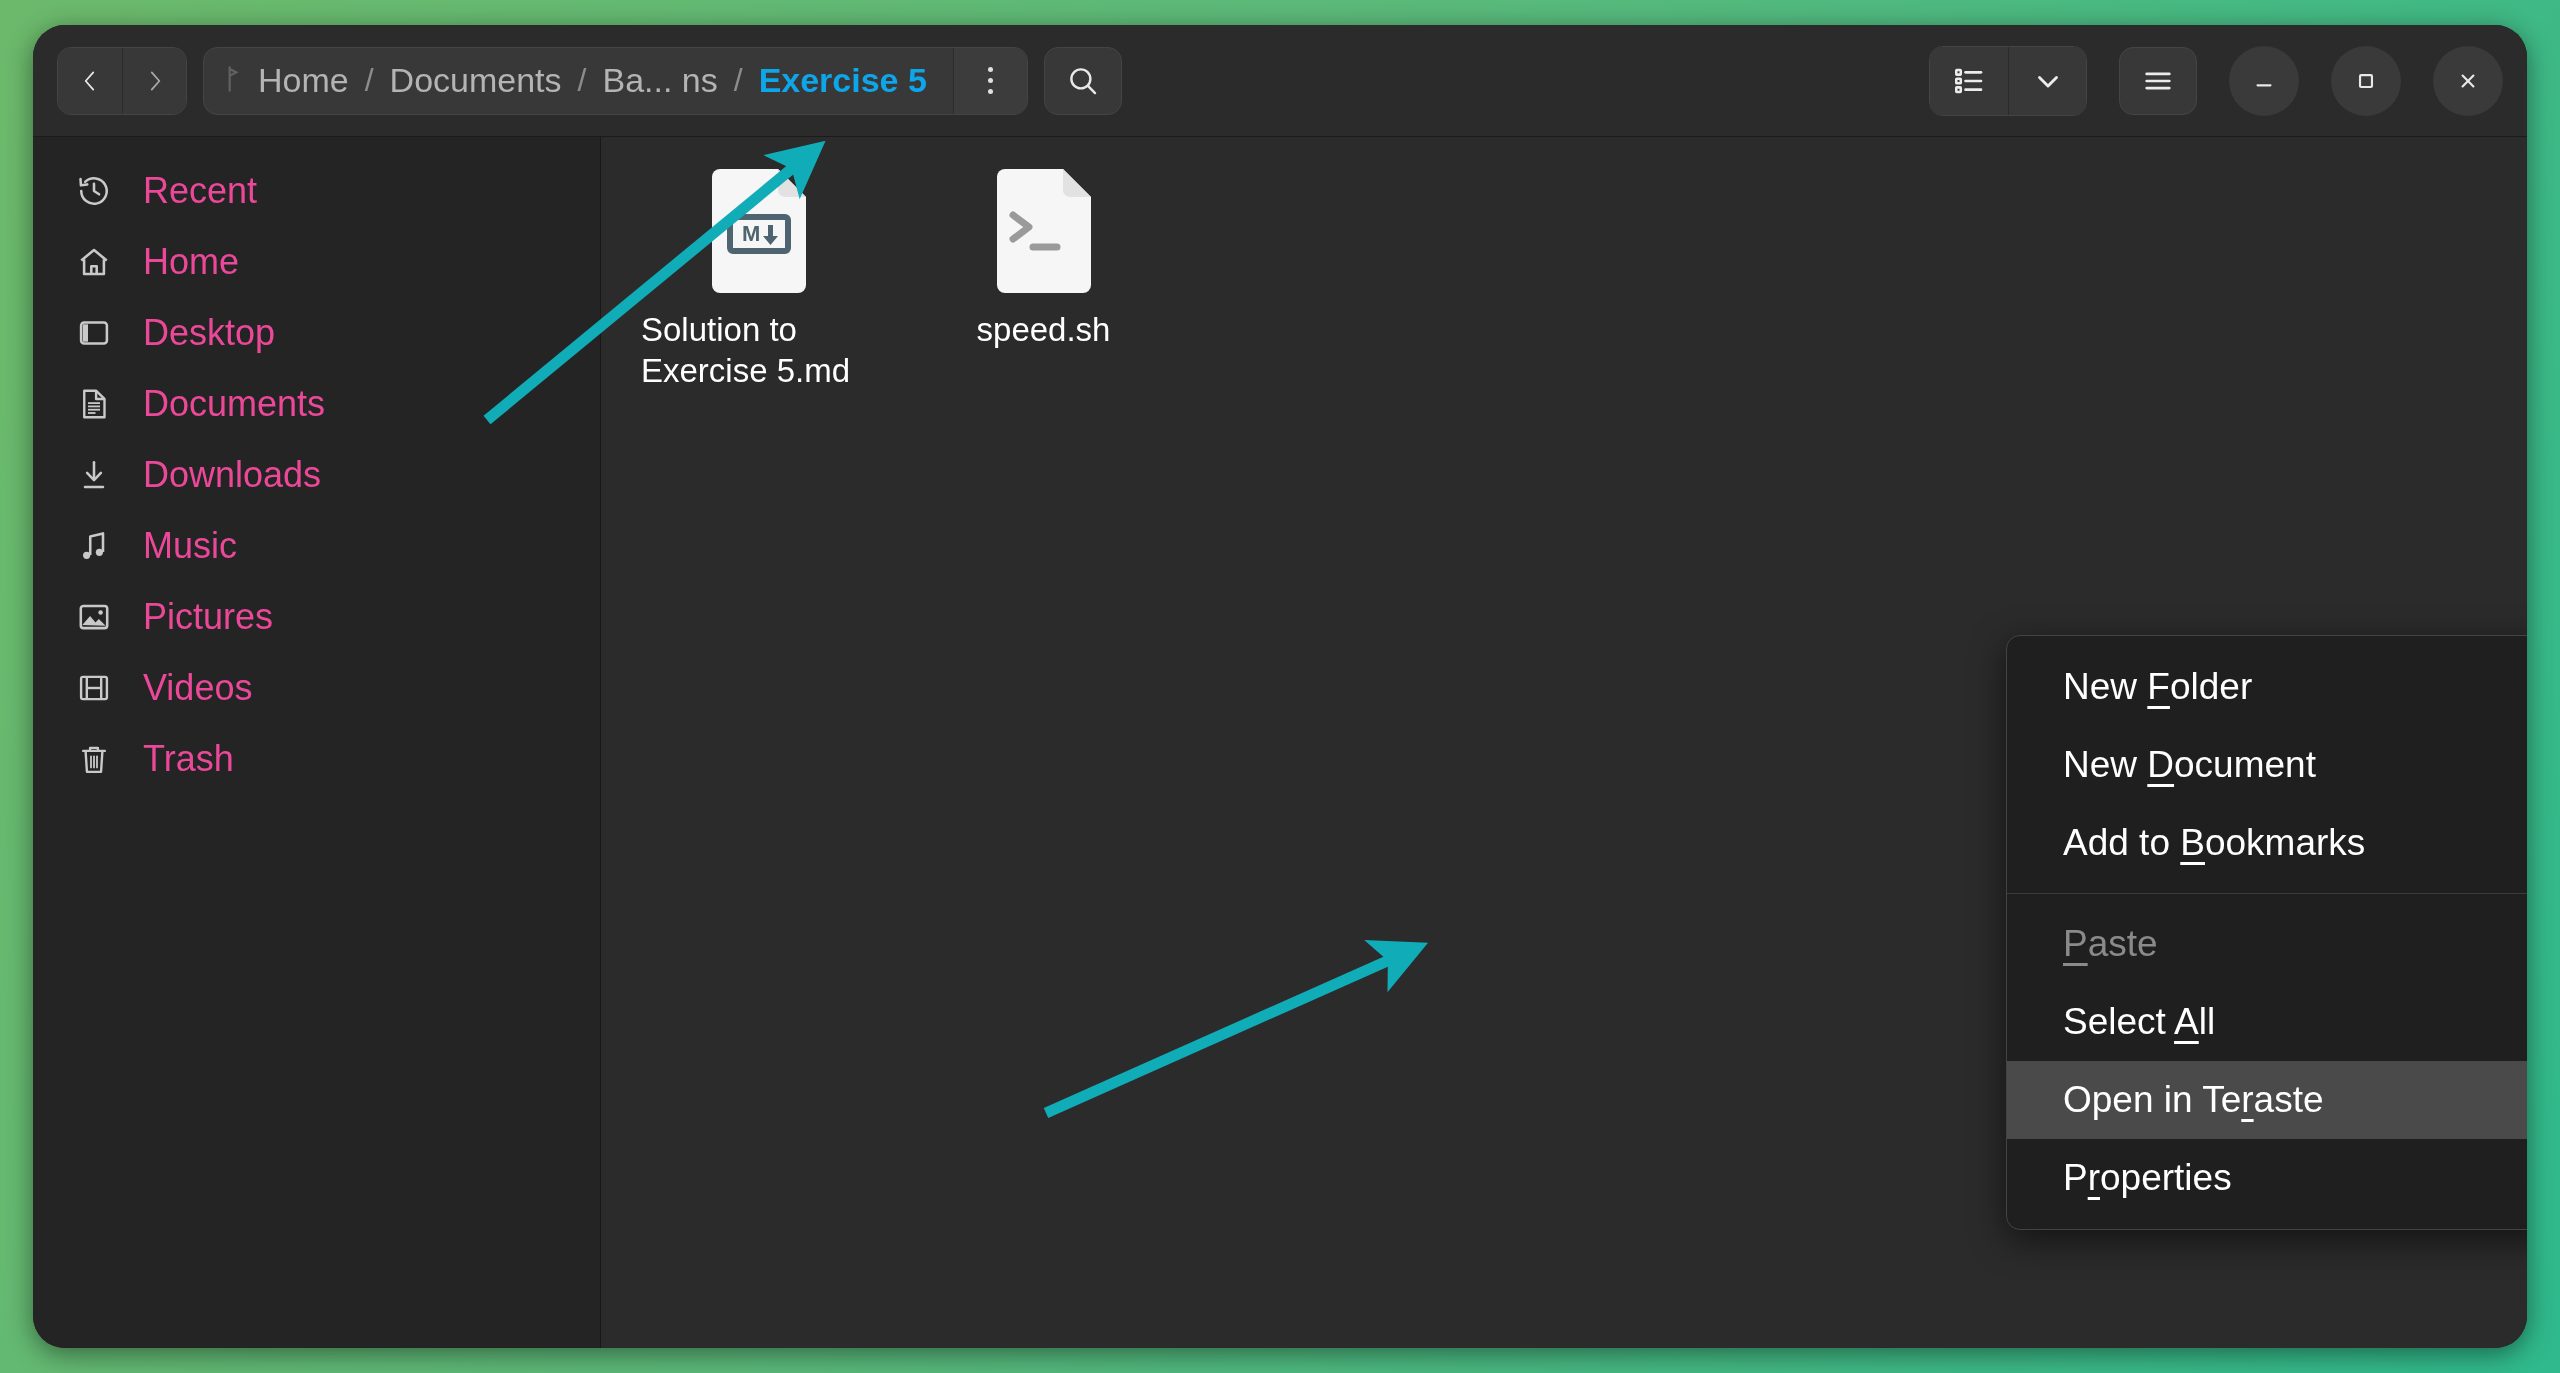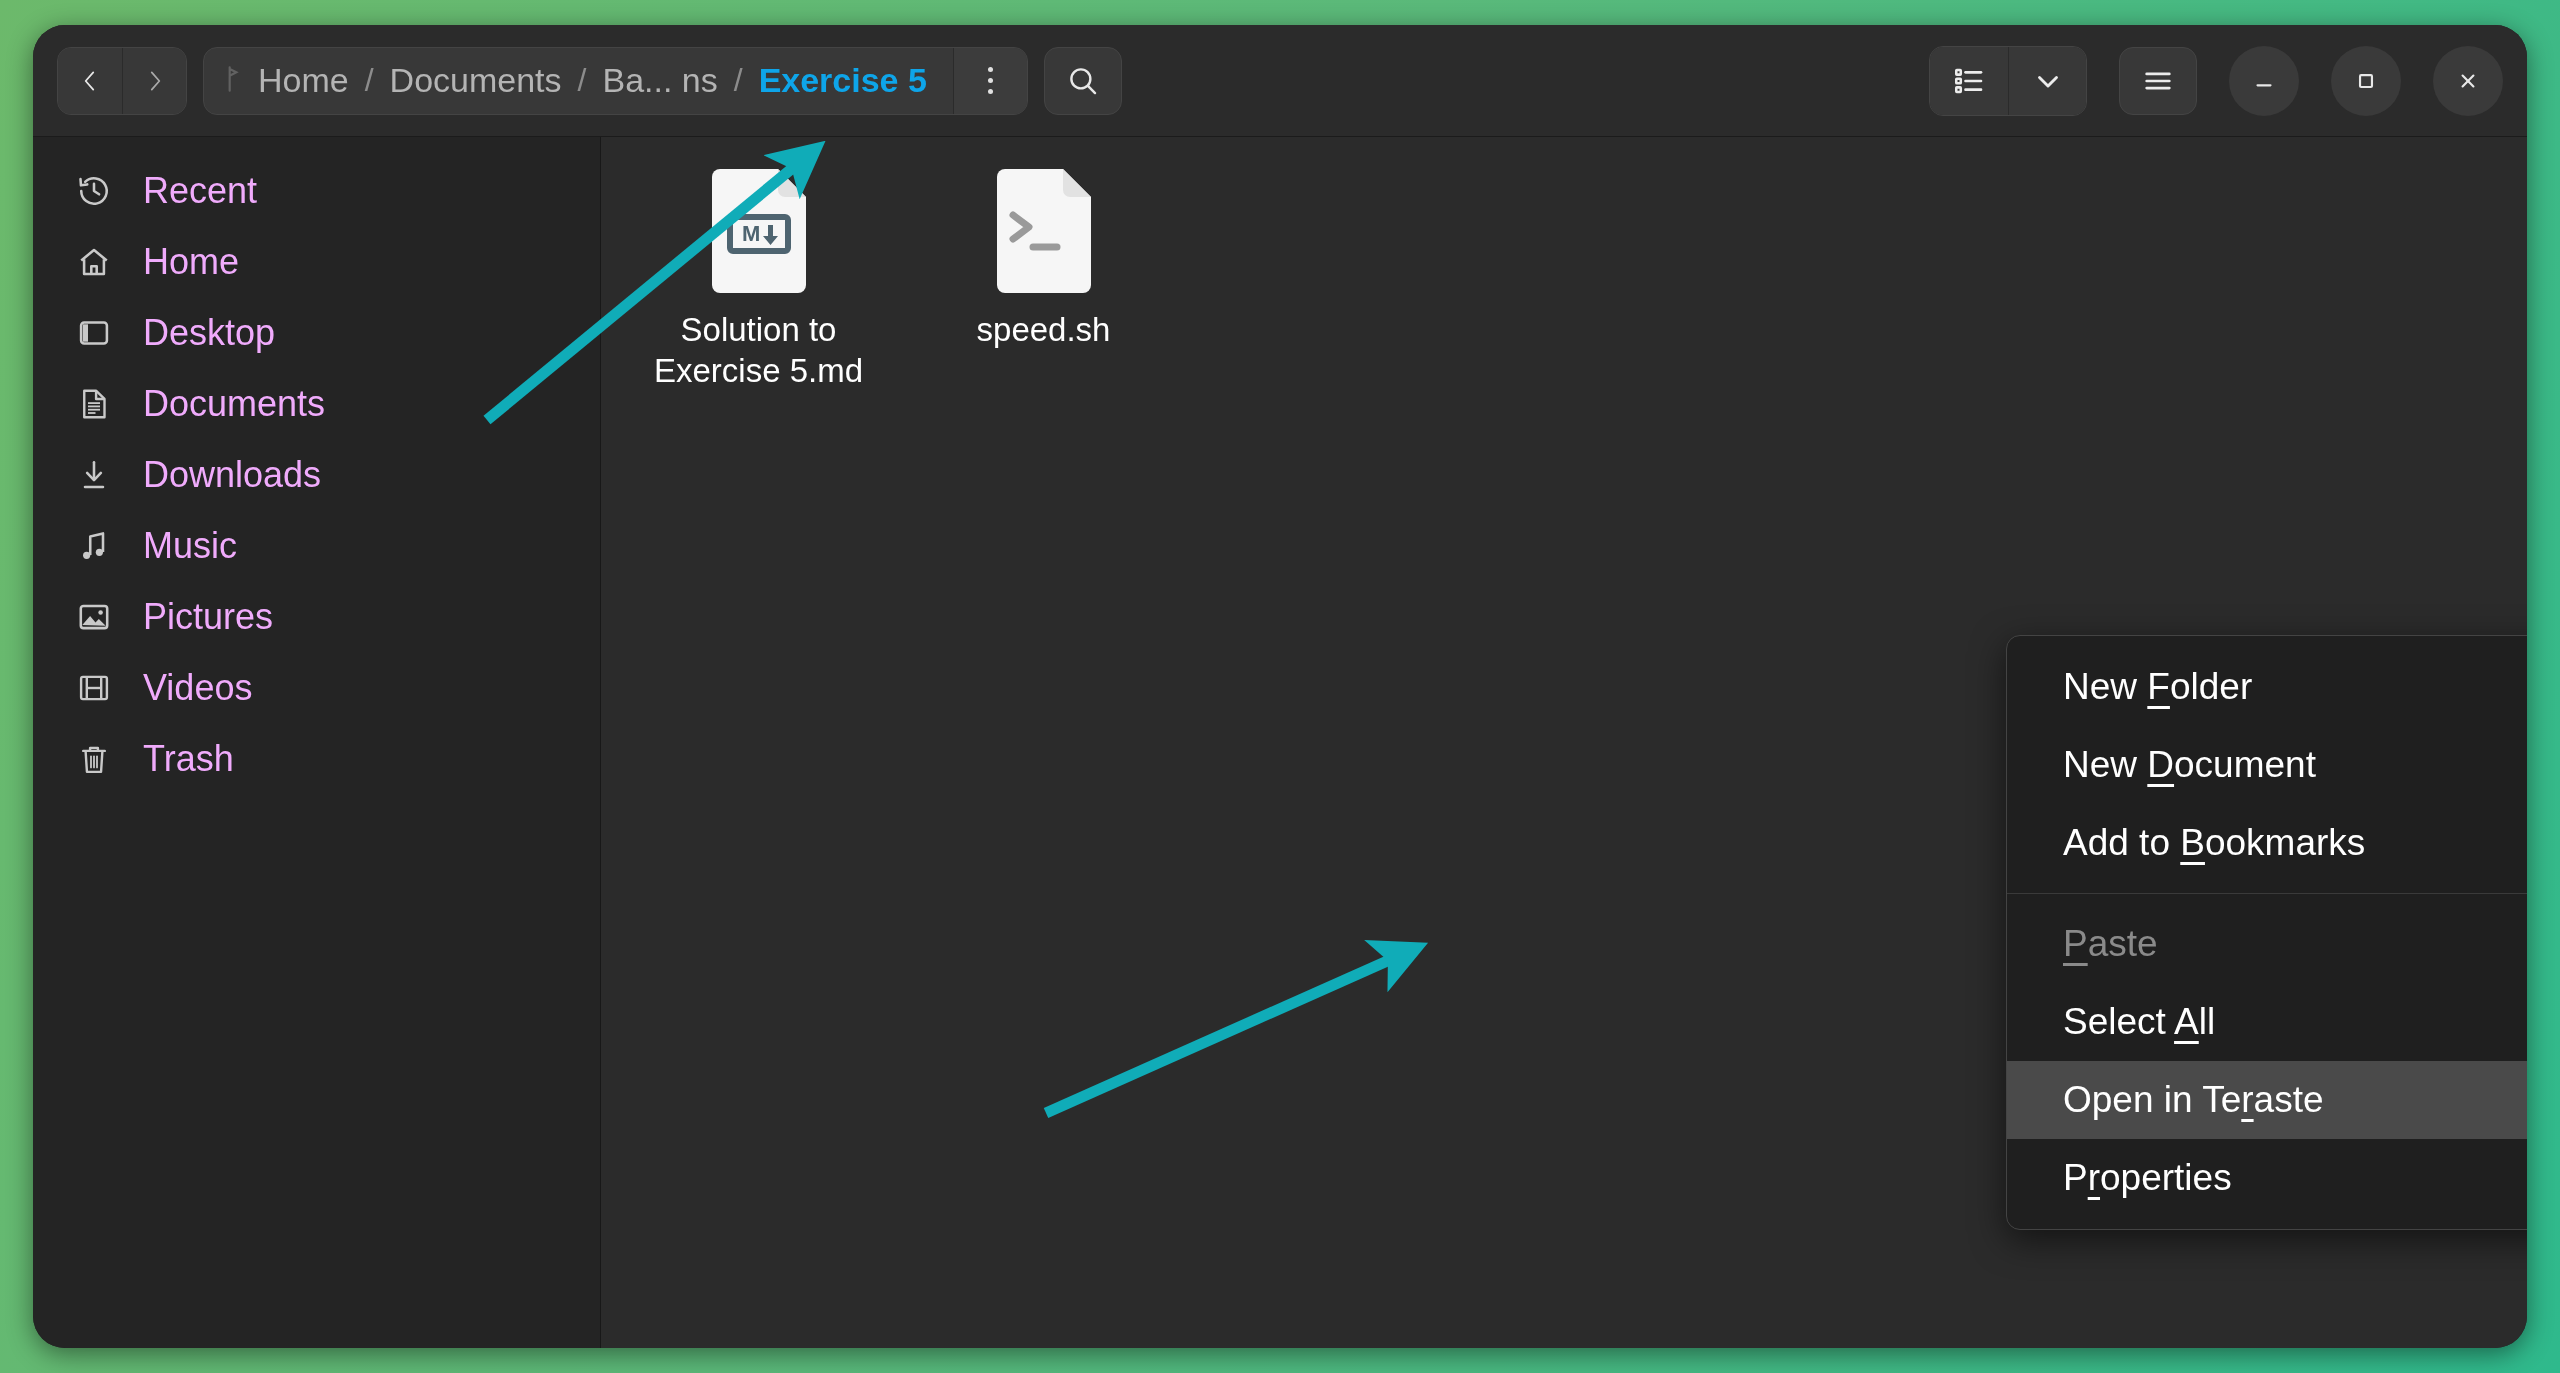--- a/index.html
+++ b/index.html
@@ -123,36 +123,36 @@
     flex: 0 0 568px;
     background: #242424;
     border-right: 1px solid #181818;
     padding-top: 18px;
   }
   .side-item {
     display: flex; align-items: center;
     gap: 30px;
     height: 71px;
     padding-left: 42px;
-    color: #f0abfc;
+    color: #ec4899;
     font-size: 36px;
   }
   .side-item .sicon { width: 38px; height: 38px; display:flex; align-items:center; justify-content:center; flex: 0 0 38px;}
   .side-item .sicon svg { width: 36px; height: 36px; }
 
   #content {
     flex: 1 1 auto;
     background: #2b2b2b;
     position: relative;
     padding: 30px 0 0 40px;
   }
   #filegrid { display: flex; gap: 50px; align-items: flex-start; }
   .file-item { width: 235px; display: flex; flex-direction: column; align-items: center; gap: 14px; }
   .file-name {
-    color: #ffffff; font-size: 33px; text-align: center; line-height: 1.25;
+    color: #ffffff; font-size: 33px; text-align: left; line-height: 1.25;
     word-break: break-word;
   }
   .doc-icon { width: 110px; height: 128px; position: relative; }
 
   
   #ctxmenu {
     position: absolute;
     left: 1405px; top: 498px;
     width: 852px;
     background: #1f1f1f;

